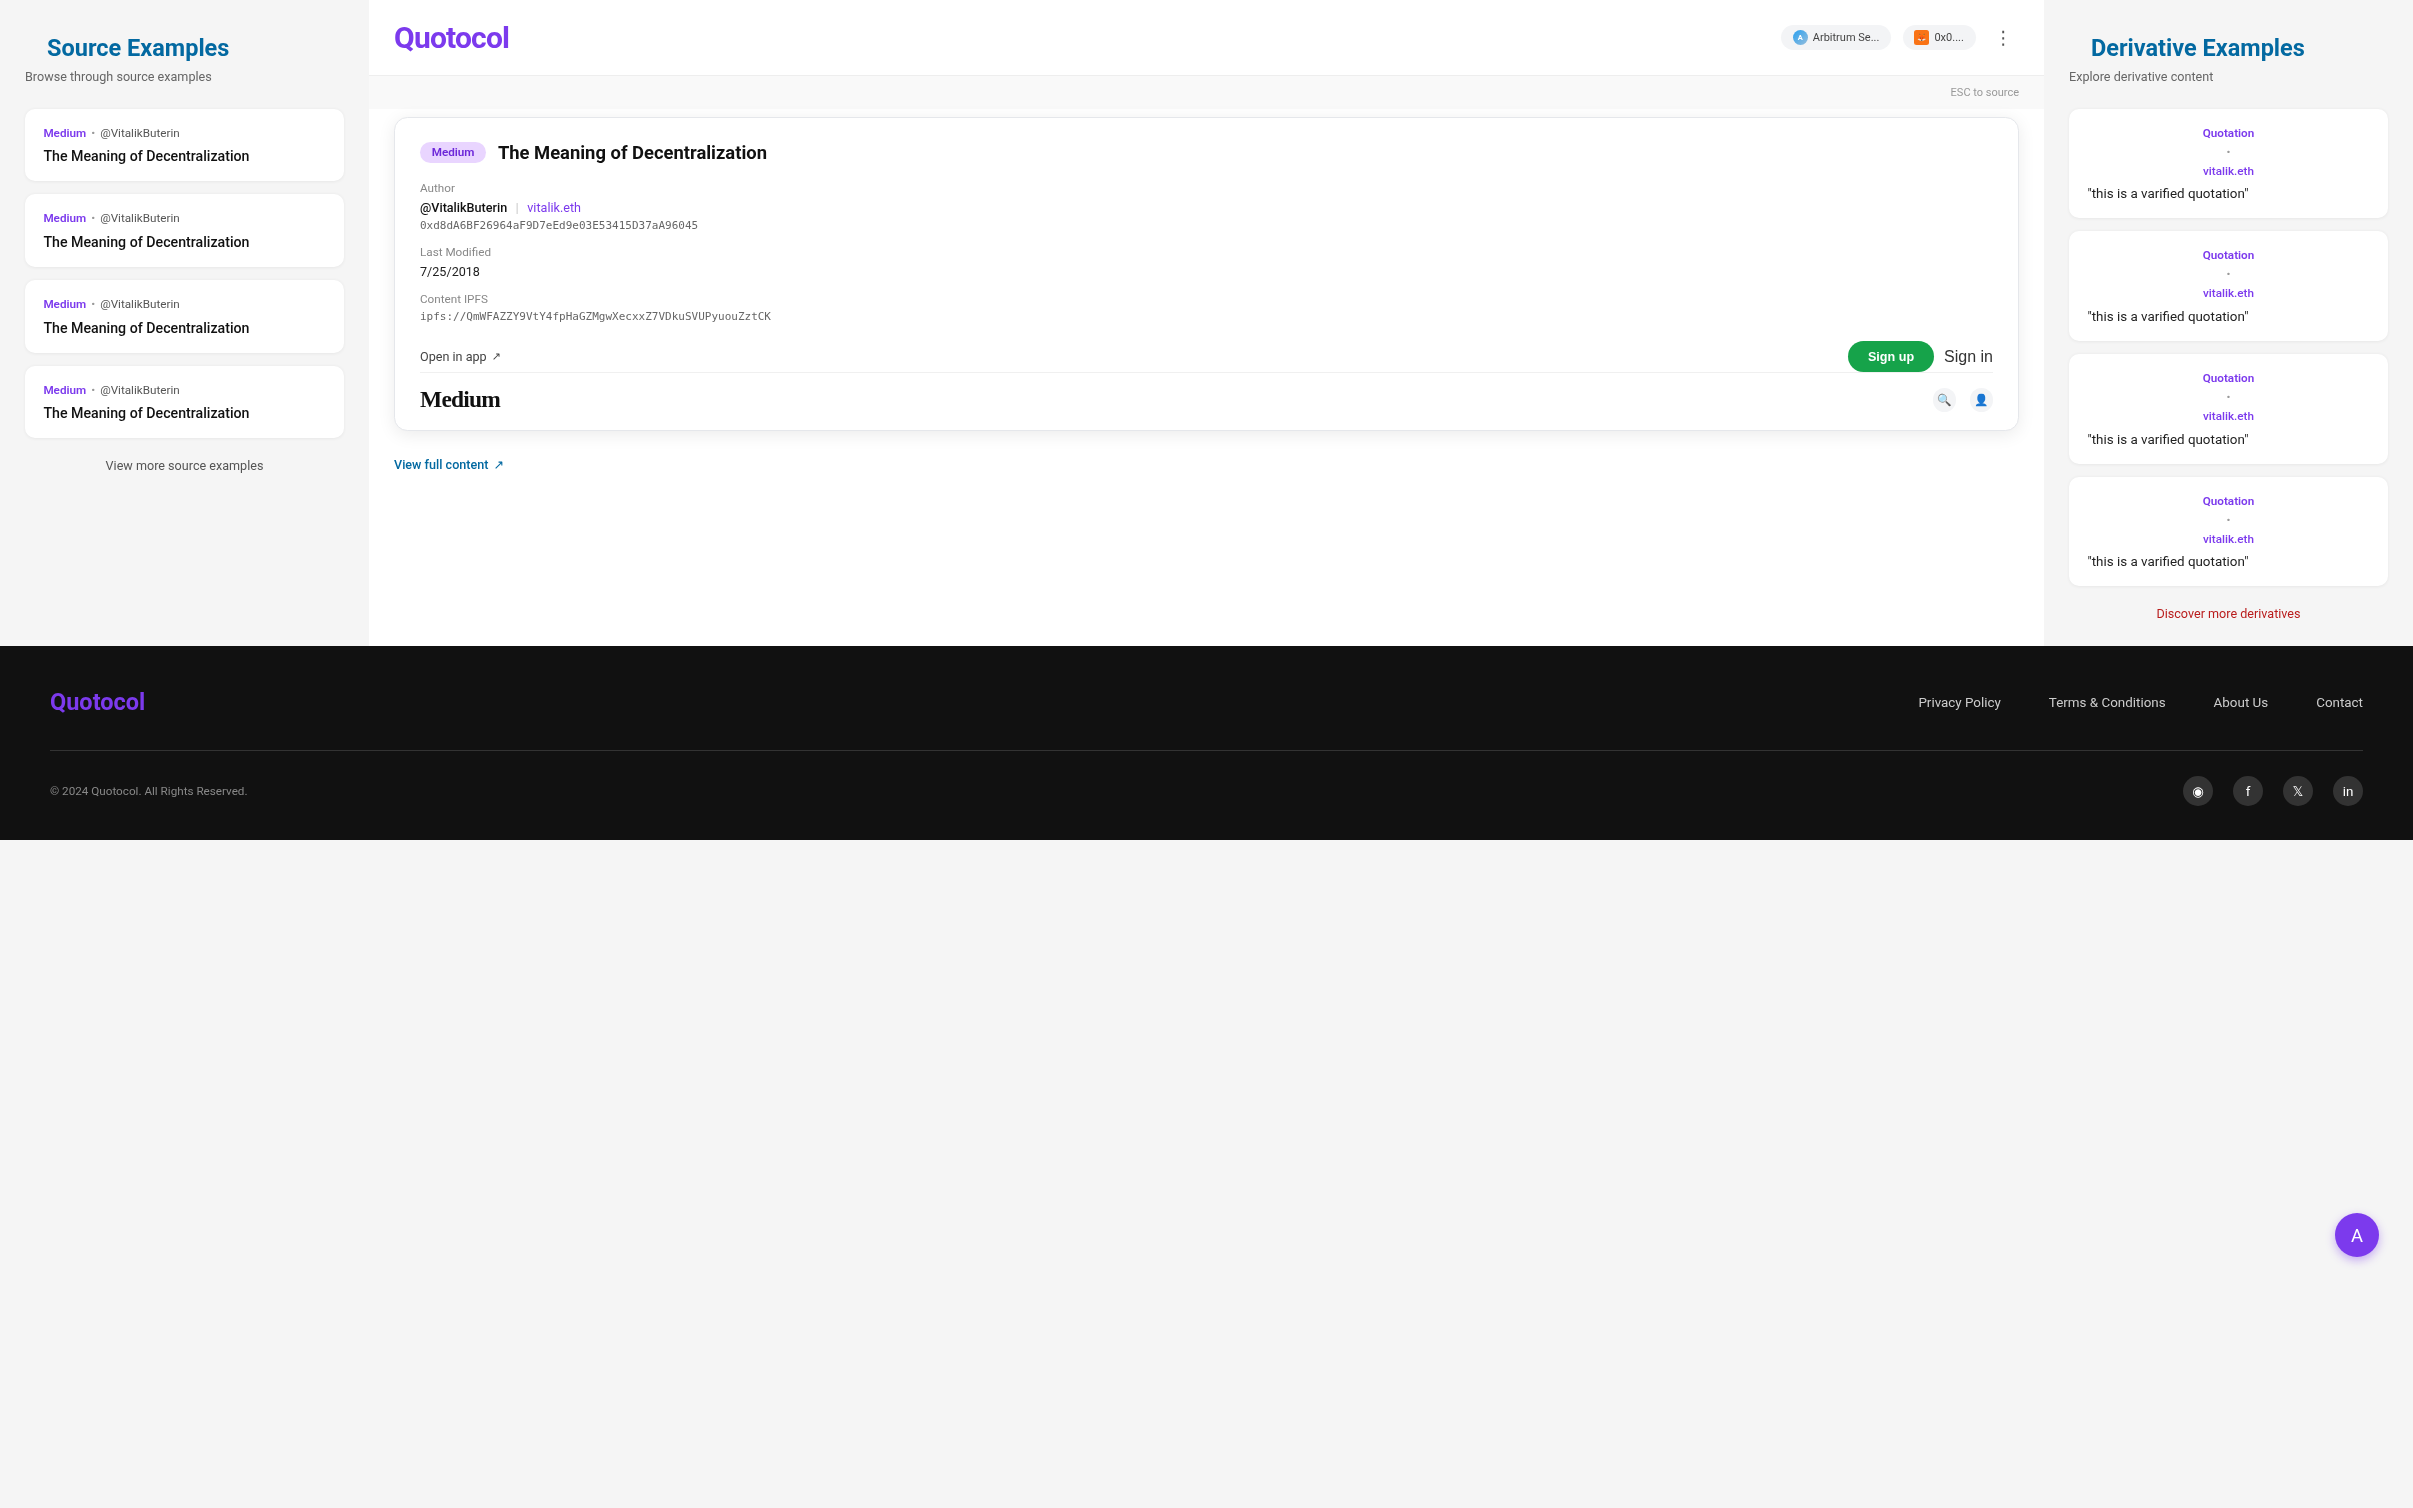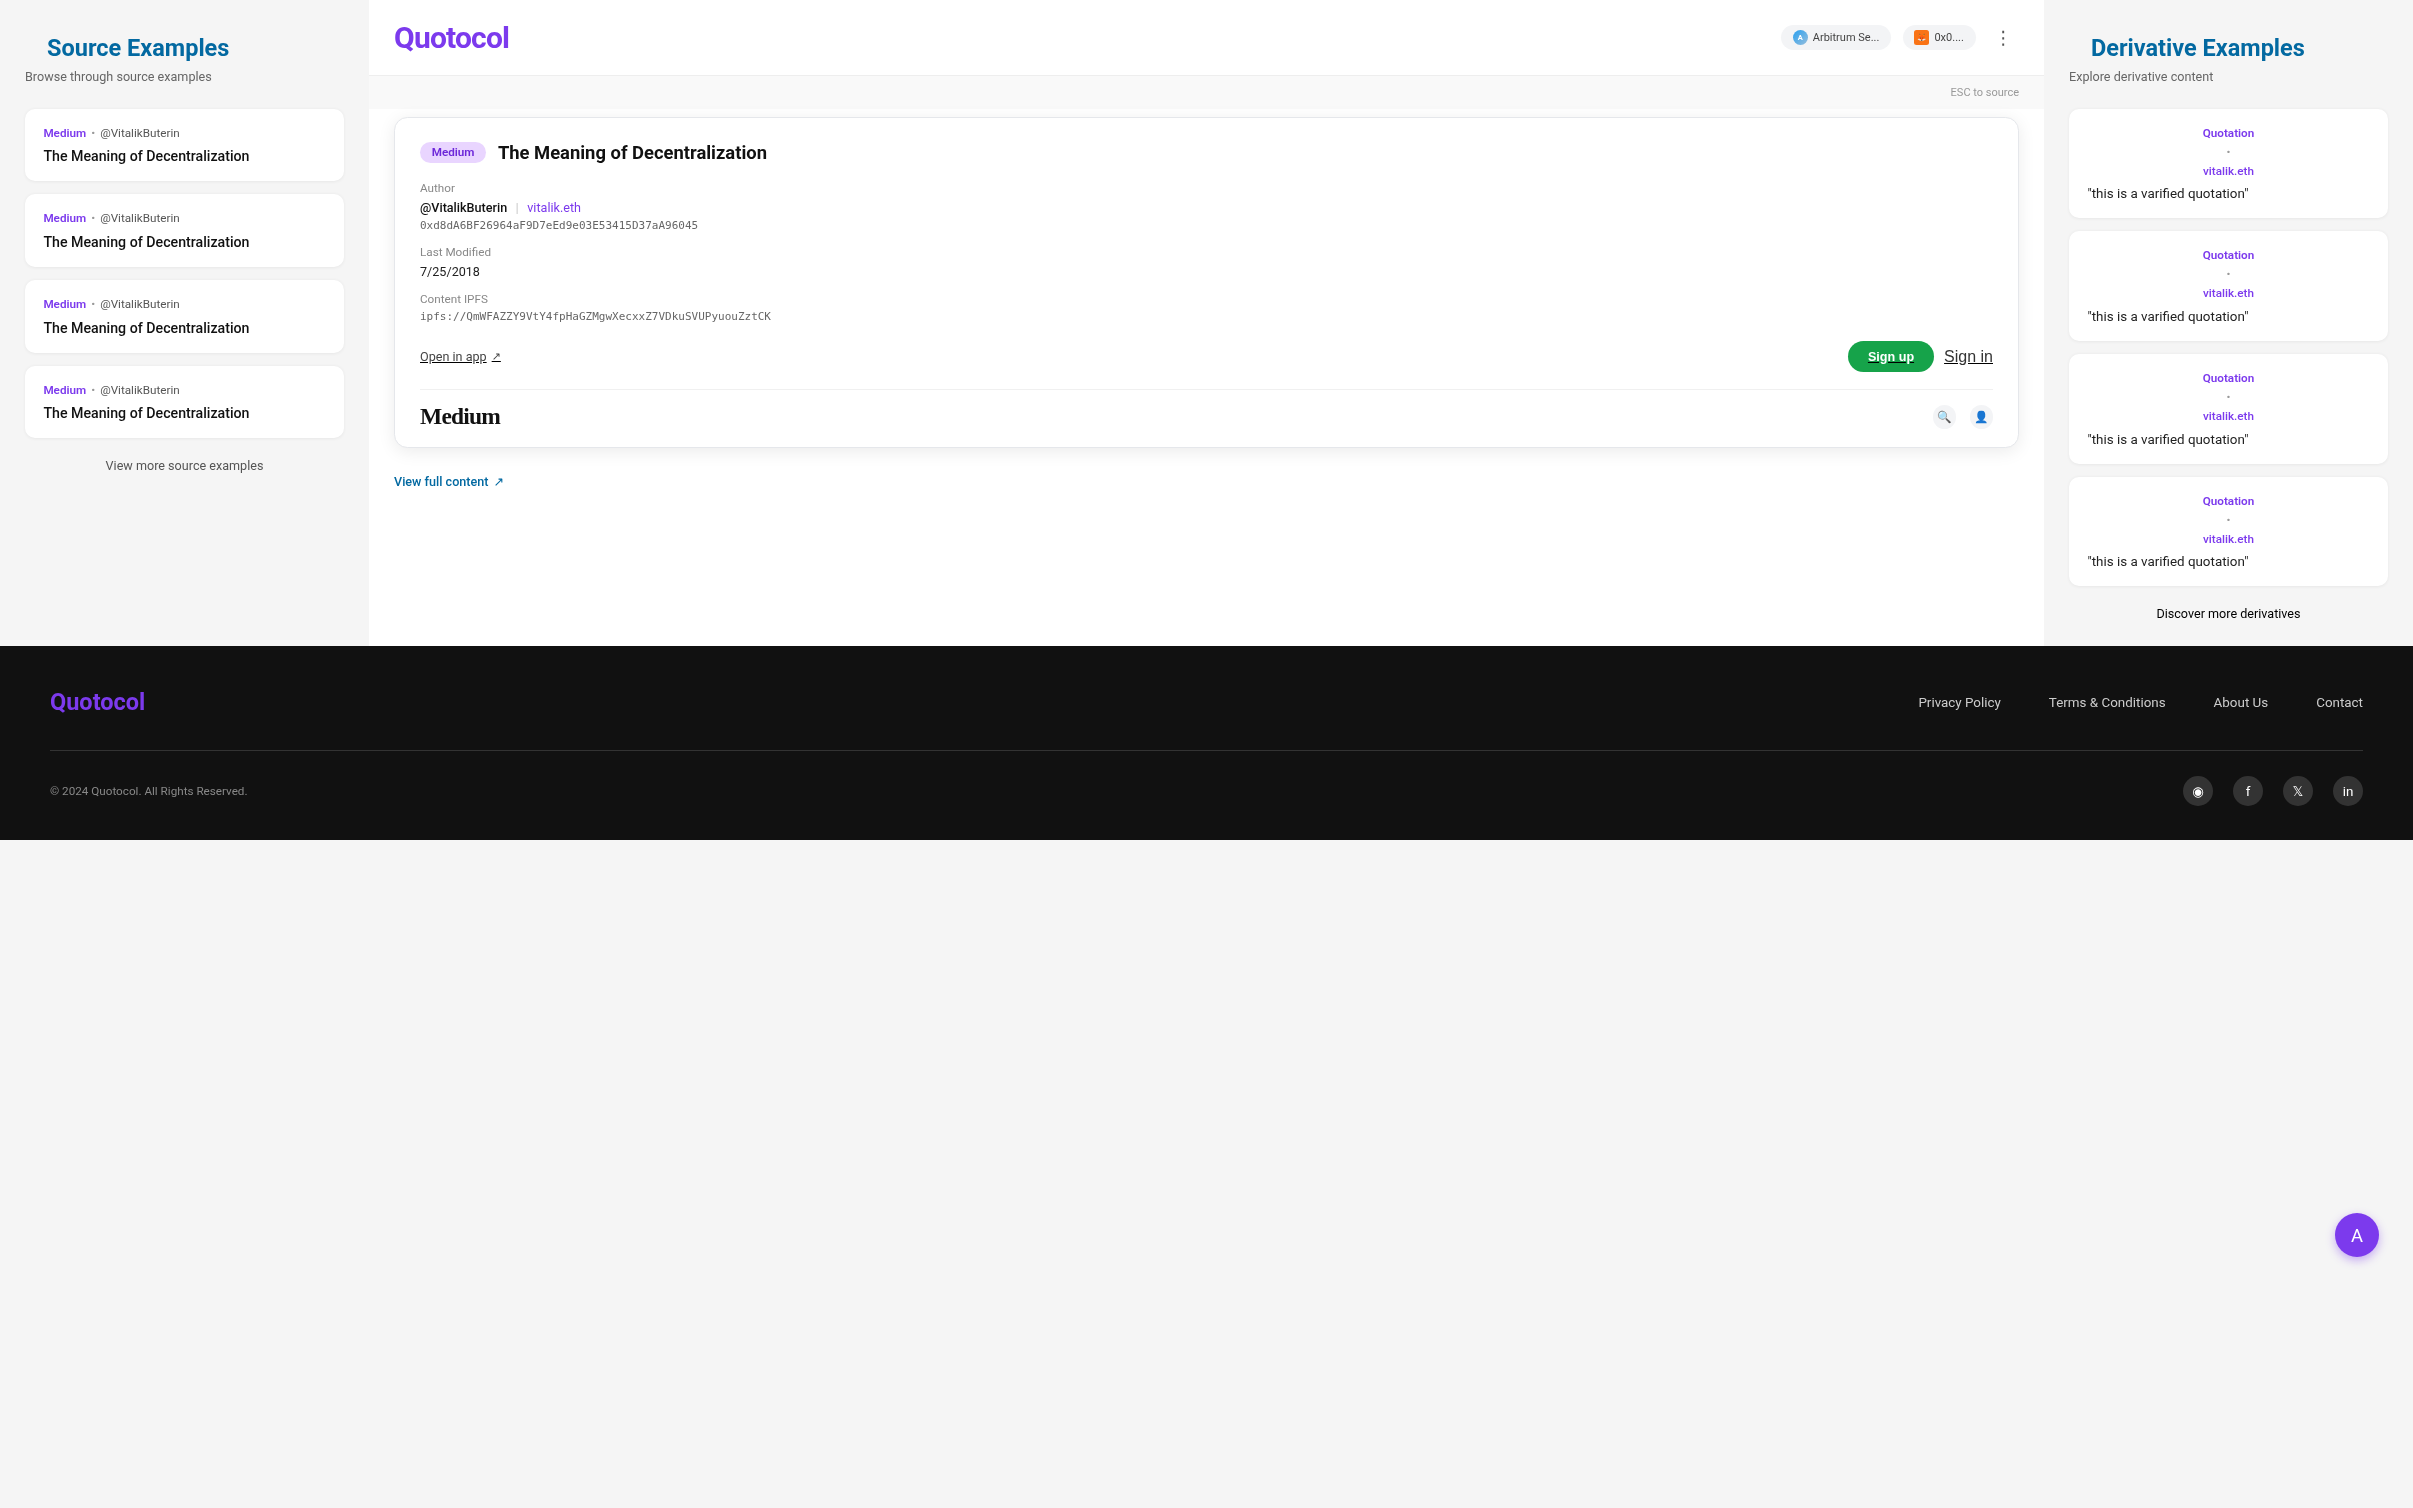--- a/index.html
+++ b/index.html
@@ -253,22 +253,20 @@
       color: #666;
       font-family: monospace;
       word-break: break-all;
       margin-bottom: 18.4px;
     }
 
     .modal-actions {
       display: flex;
       align-items: center;
       justify-content: space-between;
-      margin-bottom: 17px;
-      text-decoration: underline;
     }
 
     .open-in-app {
       display: flex;
       align-items: center;
       gap: 5px;
       color: #444;
       font-size: 12.6px;
       cursor: pointer;
     }
@@ -388,21 +386,21 @@
     }
 
     .derivative-quote {
       font-size: 13.4px;
       color: #222;
     }
 
     .discover-link {
       display: block;
       text-align: center;
-      color: #000000;
+      color: #b91c1c;
       font-size: 12.6px;
       margin-top: 20px;
       cursor: pointer;
     }
 
     
     .floating-btn {
       position: fixed;
       right: 34px;
       bottom: 251px;

